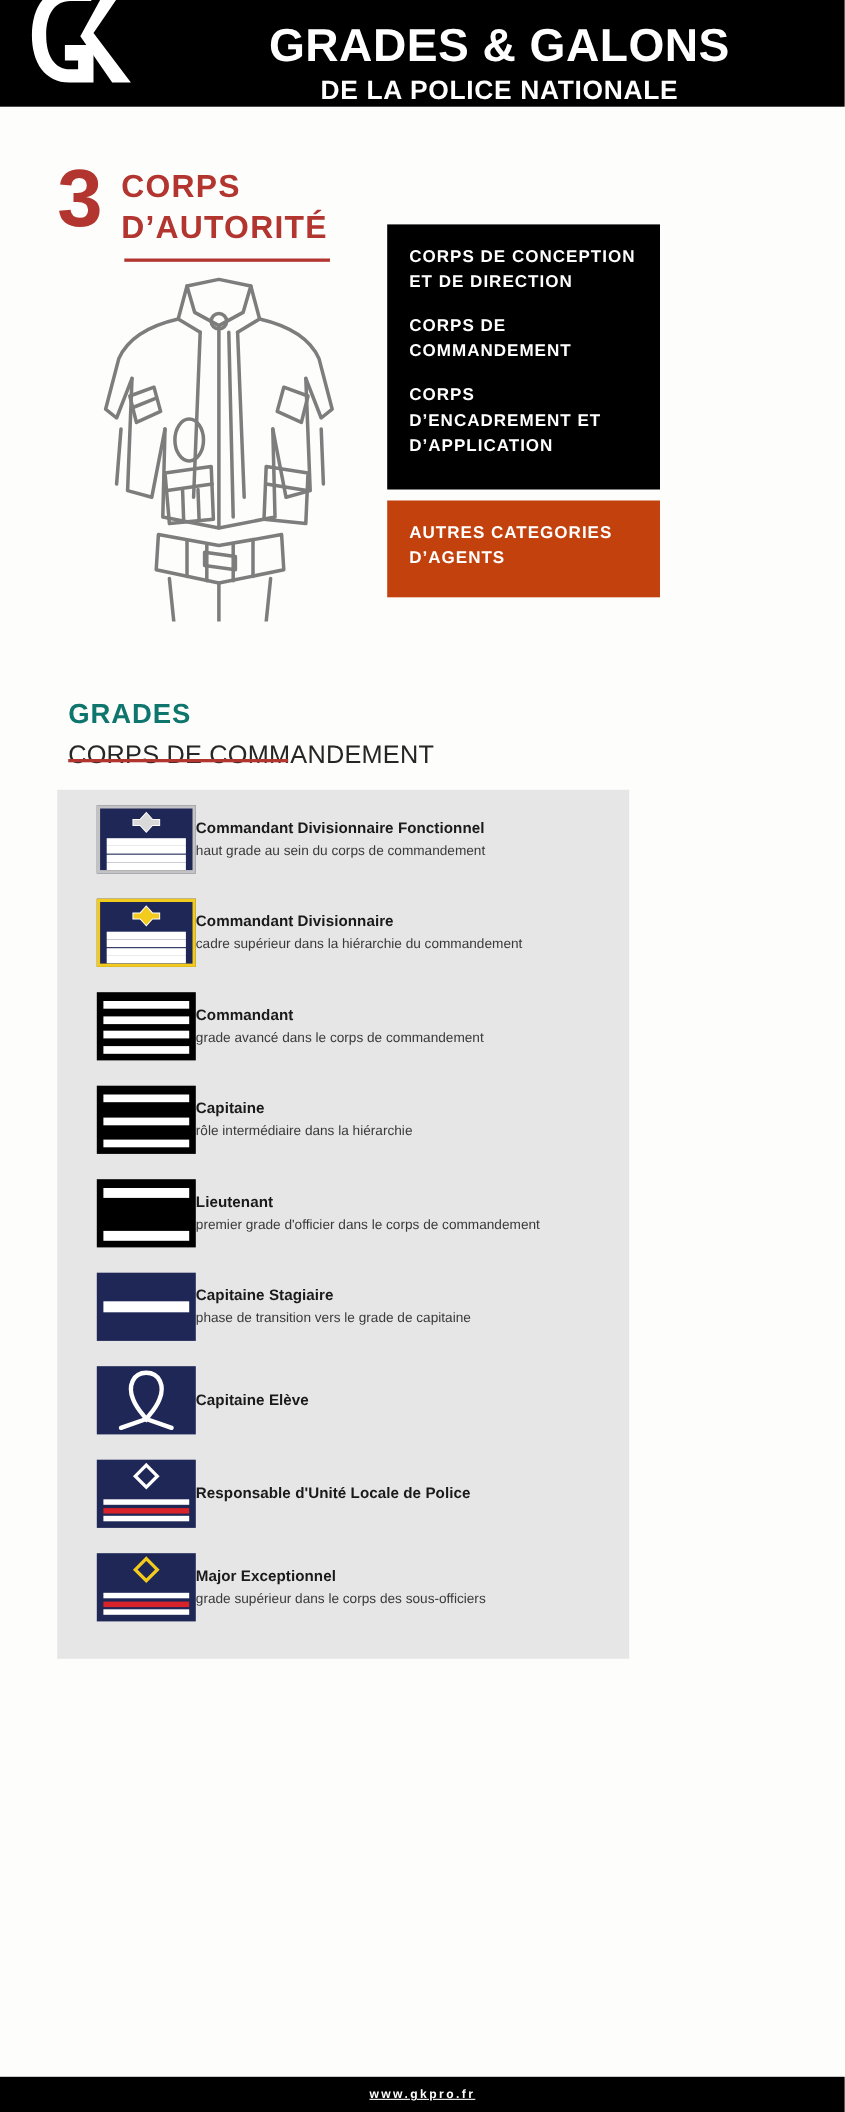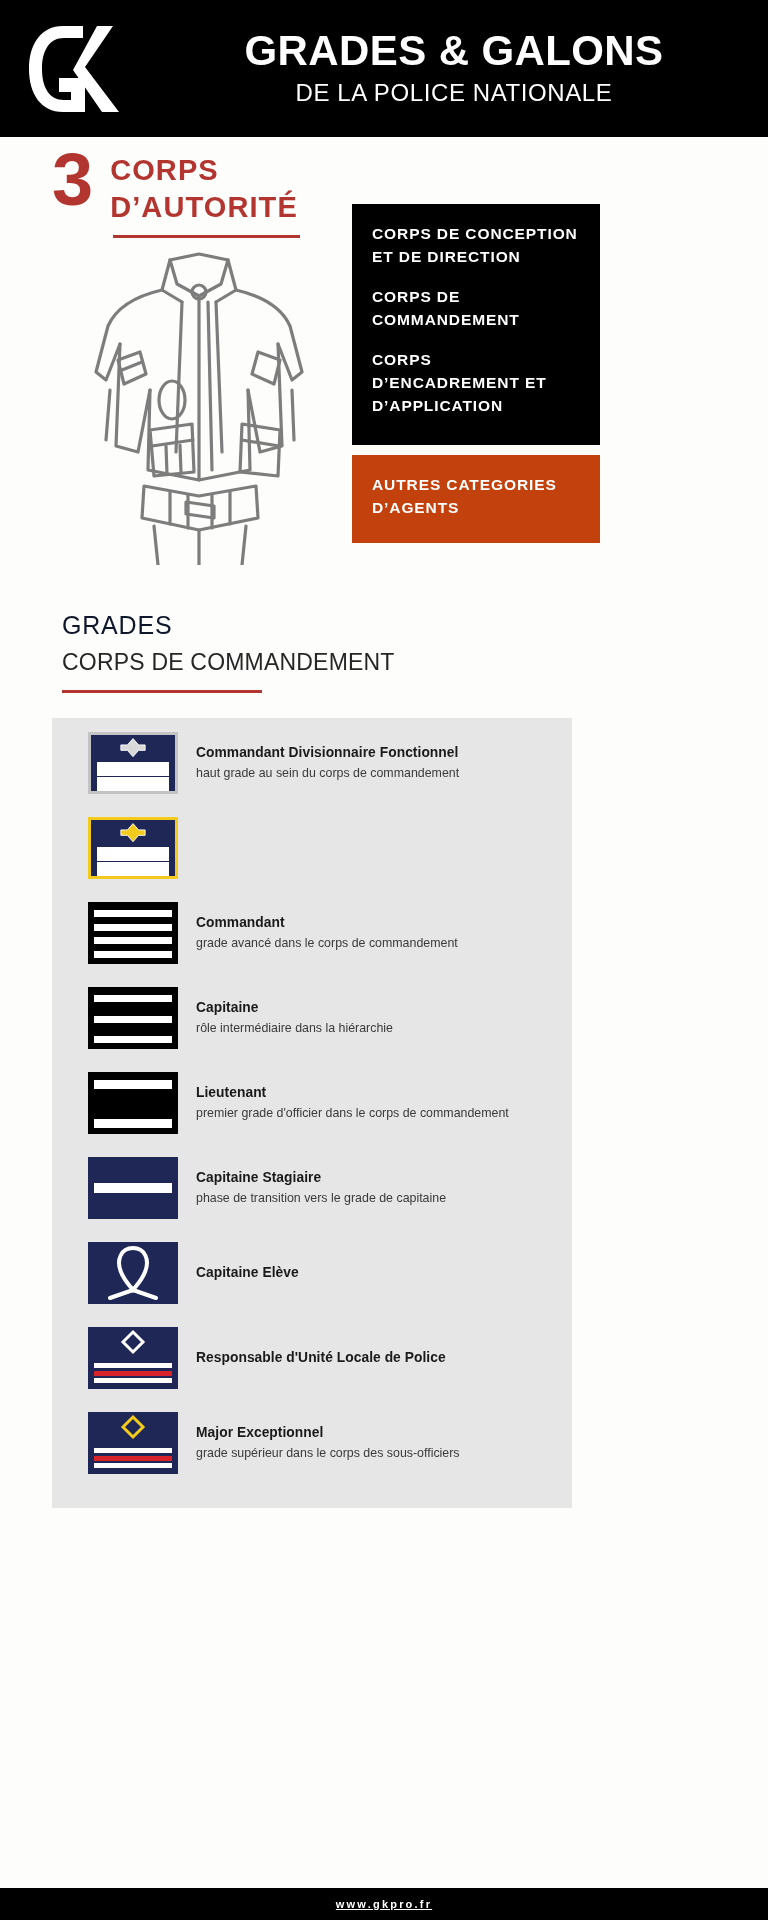--- a/index.html
+++ b/index.html
@@ -14,24 +14,24 @@
     position: relative;
     width: 768px;
     height: 1920px;
     background: #fdfdfc;
   }
 
   
   .header {
     position: absolute;
     left: 0; top: 0;
-    width: 768px; height: 137px;
+    width: 768px; height: 97px;
     background: #000000;
     display: flex;
-    align-items: center;
+    align-items: flex-end;
   }
   .logo-wrap {
     width: 168px;
     height: 131px;
     display: flex;
     align-items: center;
     justify-content: center;
     flex: none;
   }
   .logo-svg { display: block; }
@@ -47,21 +47,21 @@
     color: #ffffff;
     font-size: 42px;
     font-weight: bold;
     letter-spacing: 0.4px;
     line-height: 1.0;
     white-space: nowrap;
   }
   .title-sub {
     color: #ffffff;
     font-size: 24px;
-    font-weight: normal;
+    font-weight: bold;
     letter-spacing: 0.6px;
     margin-top: 7px;
     white-space: nowrap;
   }
 
   
   .corps-heading {
     position: absolute;
     left: 52px; top: 148px;
     display: flex;
@@ -132,25 +132,26 @@
     letter-spacing: 0.9px;
     line-height: 1.48;
   }
 
   
   .grades-head {
     position: absolute;
     left: 62px; top: 612px;
   }
   .grades-title {
-    color: #0f172a;
+    color: #0f766e;
     font-size: 25px;
-    font-weight: normal;
+    font-weight: bold;
     letter-spacing: 0.8px;
     line-height: 1.1;
+    margin-top: 24px;
   }
   .grades-sub {
     color: #262626;
     font-size: 23px;
     font-weight: normal;
     letter-spacing: 0.2px;
     margin-top: 10px;
     line-height: 1.1;
   }
   .grades-underline {
@@ -174,21 +175,20 @@
     display: flex;
     align-items: center;
   }
   .badge {
     position: relative;
     width: 90px; height: 62px;
     flex: none;
     overflow: hidden;
   }
   .rank-text {
-    margin-left: 18px;
     flex: 1;
   }
   .rank-name {
     color: #1a1a1a;
     font-size: 13.8px;
     font-weight: bold;
     line-height: 1.2;
     letter-spacing: 0.05px;
   }
   .rank-desc {
@@ -320,20 +320,24 @@
           </svg><div class="stripe" style="top: 27px; height: 7px; background: rgb(255, 255, 255);"></div><div class="stripe" style="top: 34.3333px; height: 7px; background: rgb(255, 255, 255);"></div><div class="stripe" style="top: 41.6667px; height: 7px; background: rgb(255, 255, 255);"></div><div class="stripe" style="top: 49px; height: 7px; background: rgb(255, 255, 255);"></div></div>
         <div class="rank-text">
           <div class="rank-name">Commandant Divisionnaire Fonctionnel</div>
           <div class="rank-desc">haut grade au sein du corps de commandement</div>
         </div>
       </div>
       <div class="rank-row" style="top: 99px;">
         <div class="badge" style="background: rgb(31, 39, 87); border: 3px solid rgb(243, 203, 28);"><svg width="100%" height="100%" viewBox="0 0 90 62" preserveAspectRatio="none">
             <path d="M45 4 L51 11 L58 11 L58 17 L51 17 L45 24 L39 17 L32 17 L32 11 L39 11 Z" fill="#f3cb1c" stroke="#ffffff" stroke-width="1"></path>
           </svg><div class="stripe" style="top: 27px; height: 7px; background: rgb(255, 255, 255);"></div><div class="stripe" style="top: 34.3333px; height: 7px; background: rgb(255, 255, 255);"></div><div class="stripe" style="top: 41.6667px; height: 7px; background: rgb(255, 255, 255);"></div><div class="stripe" style="top: 49px; height: 7px; background: rgb(255, 255, 255);"></div></div>
+        <div class="rank-text">
+          <div class="rank-name">Commandant Divisionnaire</div>
+          <div class="rank-desc">cadre supérieur dans la hiérarchie du commandement</div>
+        </div>
       </div>
       <div class="rank-row" style="top: 184px;">
         <div class="badge" style="background: rgb(0, 0, 0);"><svg width="100%" height="100%" viewBox="0 0 90 62" preserveAspectRatio="none"></svg><div class="stripe" style="top: 8px; height: 7px; background: rgb(255, 255, 255);"></div><div class="stripe" style="top: 21.6667px; height: 7px; background: rgb(255, 255, 255);"></div><div class="stripe" style="top: 35.3333px; height: 7px; background: rgb(255, 255, 255);"></div><div class="stripe" style="top: 49px; height: 7px; background: rgb(255, 255, 255);"></div></div>
         <div class="rank-text">
           <div class="rank-name">Commandant</div>
           <div class="rank-desc">grade avancé dans le corps de commandement</div>
         </div>
       </div>
       <div class="rank-row" style="top: 269px;">
         <div class="badge" style="background: rgb(0, 0, 0);"><svg width="100%" height="100%" viewBox="0 0 90 62" preserveAspectRatio="none"></svg><div class="stripe" style="top: 8px; height: 7px; background: rgb(255, 255, 255);"></div><div class="stripe" style="top: 28.5px; height: 7px; background: rgb(255, 255, 255);"></div><div class="stripe" style="top: 49px; height: 7px; background: rgb(255, 255, 255);"></div></div>

